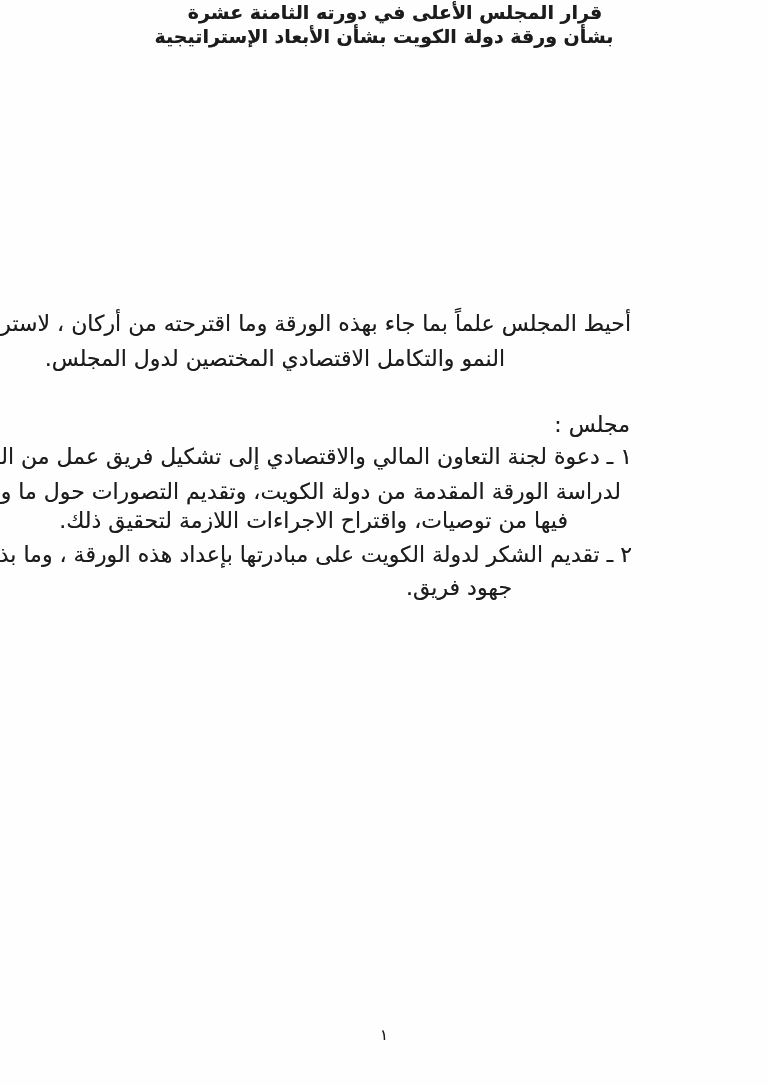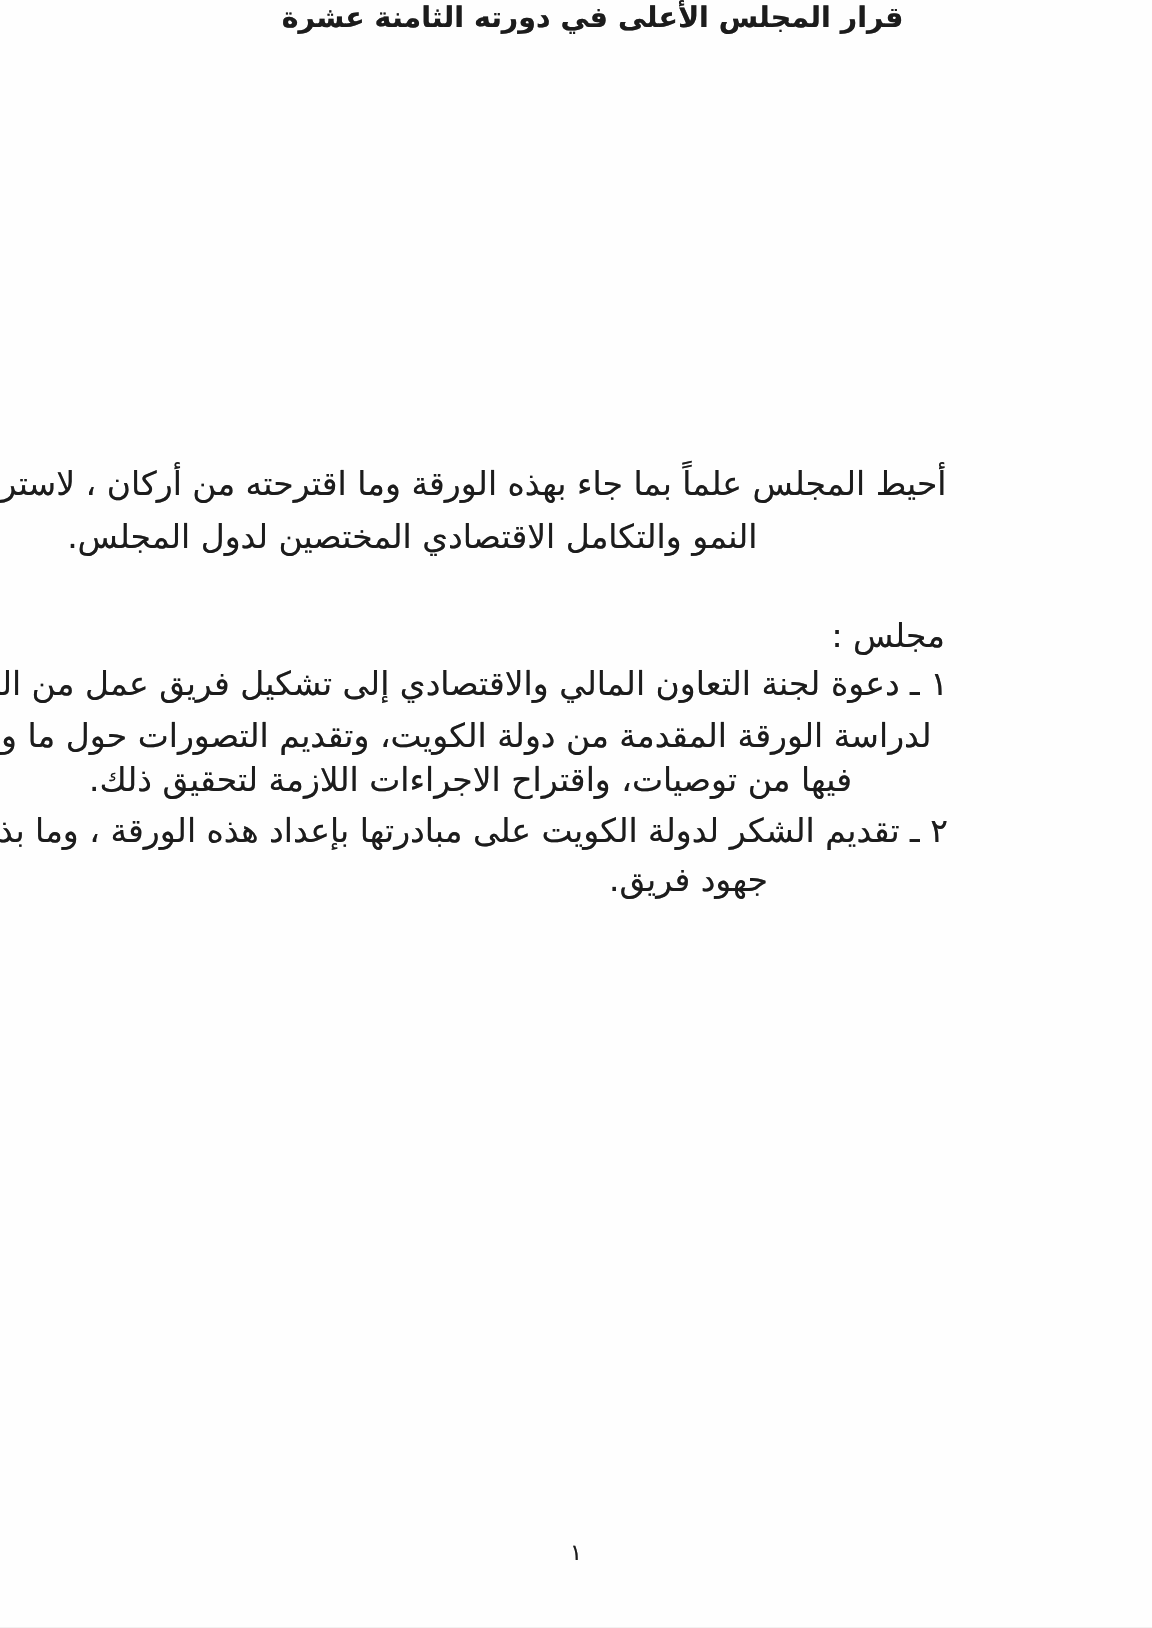--- a/index.html
+++ b/index.html
@@ -60,20 +60,21 @@
     font-size: 15px;
     white-space: nowrap;
   }
 </style>
 </head>
 <body>
 
 <div class="page">
 
   <div class="title-line" id="title-1">قرار المجلس الأعلى في دورته الثامنة عشرة</div>
+  <div class="title-line" id="title-2">بشأن ورقة دولة الكويت بشأن الأبعاد الإستراتيجية</div>
 
   <div class="line" id="p1-l1">أحيط المجلس علماً بما جاء بهذه الورقة وما اقترحته من أركان ، لاستراتيجية</div>
   <div class="line" id="p1-l2">النمو والتكامل الاقتصادي المختصين لدول المجلس.</div>
 
   <div class="line" id="p2-l2">مجلس :</div>
 
   <div class="line" id="d1-l1">١ ـ دعوة لجنة التعاون المالي والاقتصادي إلى تشكيل فريق عمل من المختصين</div>
   <div class="line" id="d1-l3">فيها من توصيات، واقتراح الاجراءات اللازمة لتحقيق ذلك.</div>
   <div class="line" id="d1-l2">لدراسة الورقة المقدمة من دولة الكويت،  وتقديم التصورات حول ما ورد</div>
 

